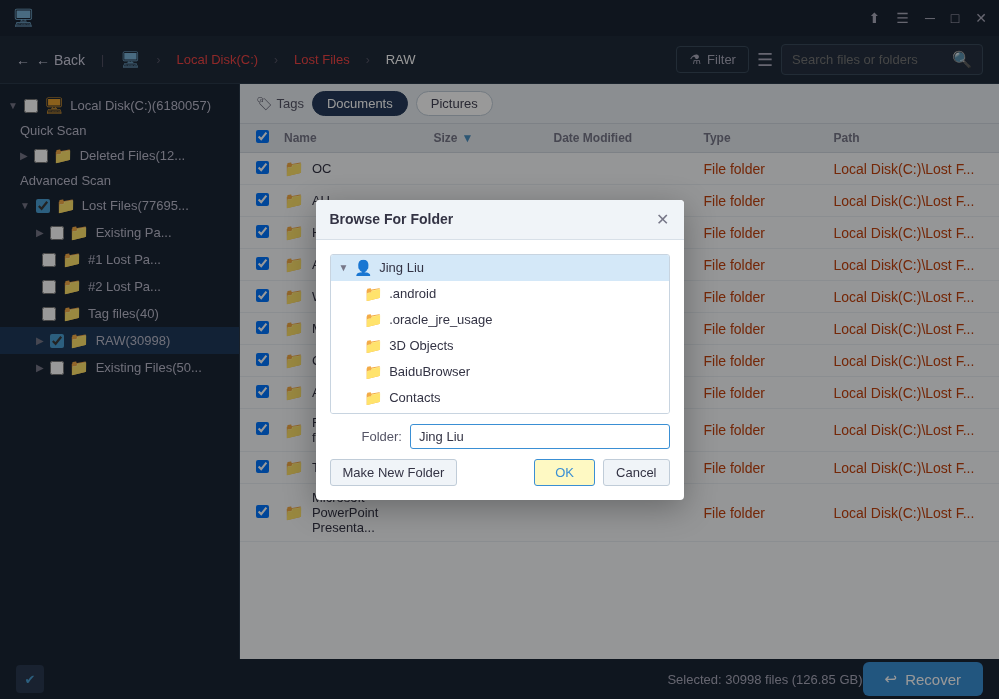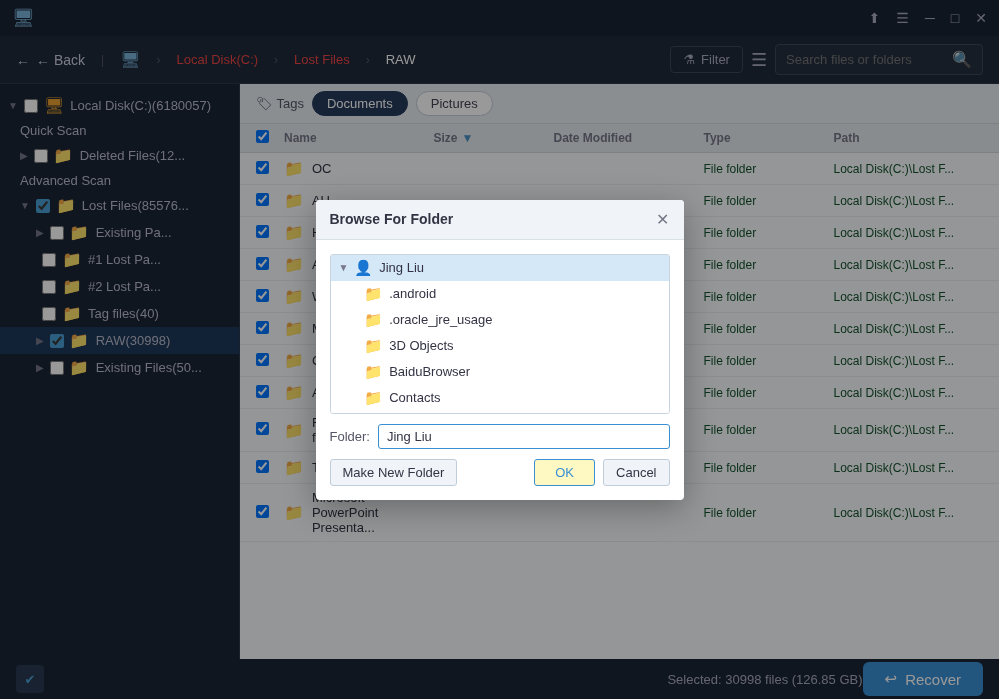--- a/index.html
+++ b/index.html
@@ -39,21 +39,21 @@
     .toolbar-right { margin-left: auto; display: flex; align-items: center; gap: 8px; }
     .filter-btn {
       display: flex; align-items: center; gap: 6px;
       background: none; border: 1px solid #3a4a5a; border-radius: 4px;
       color: #aab; padding: 5px 12px; cursor: pointer; font-size: 13px;
     }
     .menu-btn { background: none; border: none; color: #aab; cursor: pointer; font-size: 18px; }
     .search-box {
       display: flex; align-items: center;
       background: #253040; border: 1px solid #3a4a5a; border-radius: 4px;
-      padding: 5px 10px; gap: 6px;
+      padding: 5px 10px; 
     }
     .search-box input { background: none; border: none; color: #ccd; font-size: 13px; width: 160px; outline: none; }
     .search-icon { color: #778; }
 
     
     .main { display: flex; height: calc(699px - 36px - 48px - 40px); }
 
     
     .sidebar {
       width: 240px; background: #1a2535; border-right: 1px solid #2a3a4a;
@@ -101,21 +101,21 @@
     .col-path { flex: 1; }
     .sort-arrow { color: #4a8fc0; }
 
     
     .file-list { flex: 1; overflow-y: auto; background: #f8fafc; }
     .file-row {
       display: flex; align-items: center; padding: 6px 16px;
       border-bottom: 1px solid #e8edf2; font-size: 13px; color: #334;
     }
     .file-row .col-name { display: flex; align-items: center; gap: 8px; }
-    .file-type-text { color: #14532d; font-size: 12px; }
+    .file-type-text { color: #c2410c; font-size: 14px; }
 
     
     .statusbar {
       height: 40px; background: #1a2535; display: flex; align-items: center;
       padding: 0 16px; justify-content: space-between;
     }
     .status-left { display: flex; align-items: center; gap: 10px; color: #aab; font-size: 13px; }
     .status-icon { width: 28px; height: 28px; background: #2a3a50; border-radius: 4px;
       display: flex; align-items: center; justify-content: center; color: #4a9fd4; }
     .status-right { color: #aab; font-size: 13px; }
@@ -152,21 +152,21 @@
       display: flex; align-items: center; gap: 6px;
       padding: 4px 8px; font-size: 13px; color: #334; cursor: pointer;
     }
     .tree-item.selected { background: #d4e8f8; }
     .tree-expander { color: #778; font-size: 10px; width: 10px; }
     .tree-folder { font-size: 15px; }
     .tree-user { color: #5580b0; }
     .folder-light { color: #f0c040; }
     .indent-t1 { padding-left: 18px; }
     .dialog-folder-row {
-      display: flex; align-items: center; gap: 8px; margin-bottom: 10px;
+      display: flex; align-items: center; gap: 8px; margin-bottom: 10px; margin-left: 32px;
     }
     .dialog-folder-label { font-size: 13px; color: #556; white-space: nowrap; }
     .dialog-folder-input {
       flex: 1; border: 1px solid #3a8fd4; border-radius: 3px;
       padding: 4px 8px; font-size: 13px; color: #334; outline: none;
     }
     .dialog-buttons { display: flex; justify-content: space-between; align-items: center; gap: 28px; }
     .make-folder-btn {
       padding: 5px 12px; border: 1px solid #c0ccd8; border-radius: 3px;
       background: #f0f4f8; font-size: 13px; cursor: pointer; color: #334;
@@ -246,21 +246,21 @@
     </div>
 
     <div class="sidebar-item indent1">
       <span>Advanced Scan</span>
     </div>
 
     <div class="sidebar-item indent1">
       <span class="expander">▼</span>
       <input type="checkbox" class="sidebar-check" checked="" style="">
       <span class="folder-icon folder-orange">📁</span>
-      <span>Lost Files(85576...</span>
+      <span>Lost Files(77695...</span>
     </div>
 
     <div class="sidebar-item indent2">
       <span class="expander">▶</span>
       <input type="checkbox" class="sidebar-check" style="">
       <span class="folder-icon folder-orange">📁</span>
       <span>Existing Pa...</span>
     </div>
 
     <div class="sidebar-item indent2">

